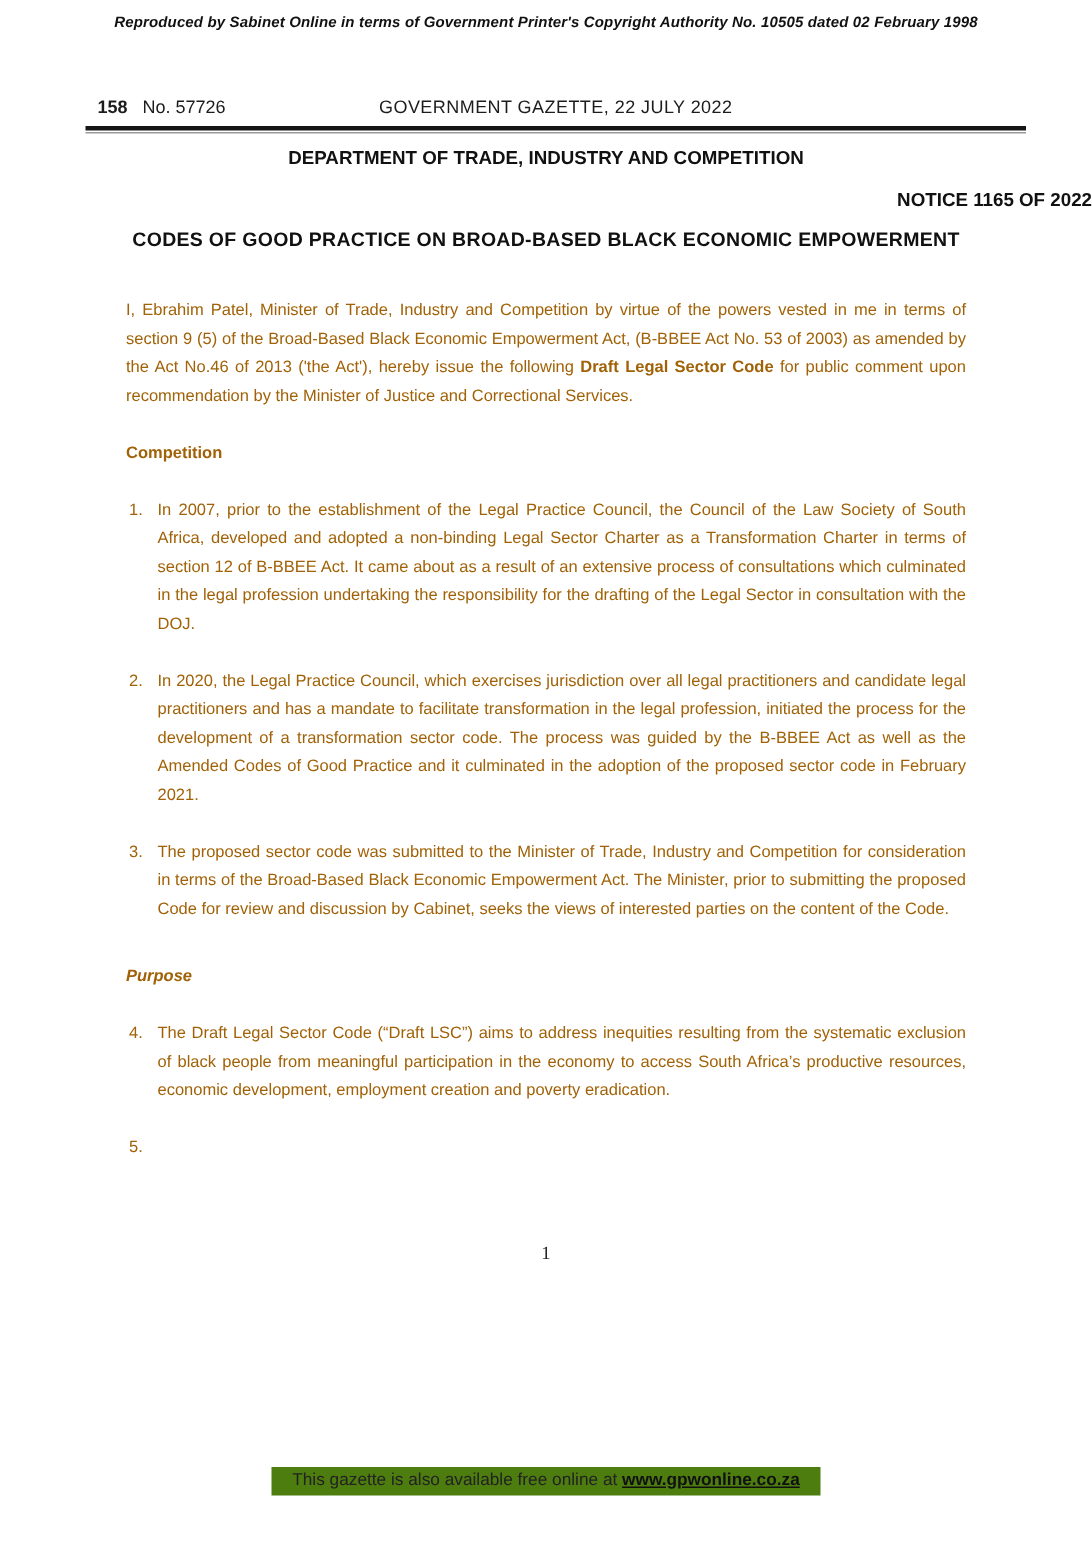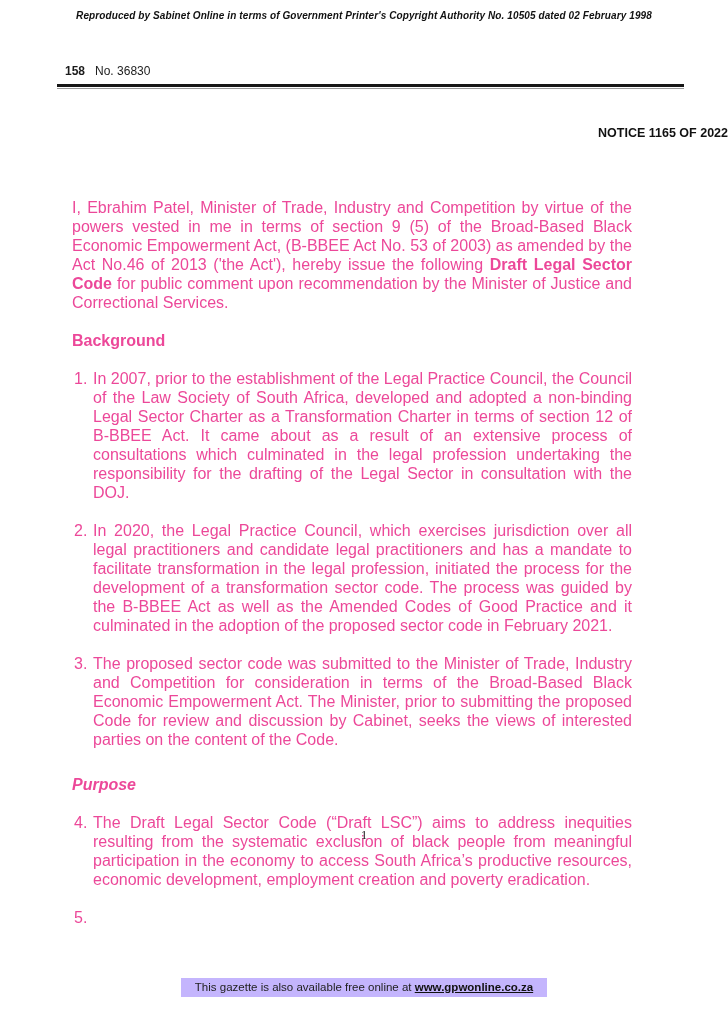--- a/index.html
+++ b/index.html
@@ -82,25 +82,25 @@
     font-weight: bold;
     color: #111;
   }
   .dept-heading   { top: 98px;  font-size: 12.5px; }
   .notice-number  { top: 126px; font-size: 12.5px; text-align: right; }
   .notice-title   { top: 152px; font-size: 13px; letter-spacing: 0.2px; }
   
   .body-col {
     position: absolute;
     top: 198px;
-    left: 72px;
+    left: 84px;
     width: 560px;
-    font-size: 16px;
+    font-size: 11px;
     line-height: 19px;
-    color: #ec4899;
+    color: #a16207;
   }
   .para {
     text-align: justify;
     margin: 0 0 19px 0;
   }
   .section-heading {
     font-weight: bold;
     margin: 19px 0 13px 0;
   }
   .list-item {
@@ -129,58 +129,61 @@
   
   .availability-bar {
     position: absolute;
     top: 977px;
     left: 0;
     width: 100%;
     text-align: center;
   }
   .availability-bar .bar-inner {
     display: inline-block;
-    background: #c4b5fd;
+    background: #4d7c0f;
     padding: 3px 14px 4px 14px;
     font-size: 11.5px;
     color: #222;
   }
   .availability-bar .url {
     font-weight: bold;
     text-decoration: underline;
     color: #111;
   }
 </style>
 </head>
 <body>
 
 <div class="page">
 
   <div class="copyright-line">Reproduced by Sabinet Online in terms of Government Printer's Copyright Authority No. 10505 dated 02 February 1998</div>
 
   <div class="masthead">
     <span class="page-info">
-      <span class="pageno">158</span><span>No. 36830</span>
+      <span class="pageno">158</span><span>No. 57726</span>
     </span>
+    <span class="gazette-title">GOVERNMENT GAZETTE, 22 JULY 2022</span>
   </div>
 
   <div class="double-rule">
     <div class="thick"></div>
     <div class="thin"></div>
   </div>
 
+  <div class="notice-head dept-heading">DEPARTMENT OF TRADE, INDUSTRY AND COMPETITION</div>
 
   <div class="notice-head notice-number">NOTICE 1165 OF 2022</div>
 
+  <div class="notice-head notice-title">CODES OF GOOD PRACTICE ON BROAD-BASED BLACK ECONOMIC EMPOWERMENT</div>
 
   <div class="body-col">
 
     <p class="para"><span>I, Ebrahim Patel, Minister of Trade, Industry and Competition by virtue of the powers vested in me in terms of section 9 (5) of the Broad-Based Black Economic Empowerment Act, (B-BBEE Act No. 53 of 2003) as amended by the Act No.46 of 2013 ('the Act'), hereby issue the following </span><span class="bold">Draft Legal Sector Code</span><span> for public comment upon recommendation by the Minister of Justice and Correctional Services.</span></p>
 
-    <div class="section-heading">Background</div>
+    <div class="section-heading">Competition</div>
 
     <div class="list-item">
       <span class="num">1.</span>
       <span>In 2007, prior to the establishment of the Legal Practice Council, the Council of the Law Society of South Africa, developed and adopted a non-binding Legal Sector Charter as a Transformation Charter in terms of section 12 of B-BBEE Act. It came about as a result of an extensive process of consultations which culminated in the legal profession undertaking the responsibility for the drafting of the Legal Sector in consultation with the DOJ.</span>
     </div>
 
     <div class="list-item">
       <span class="num">2.</span>
       <span>In 2020, the Legal Practice Council, which exercises jurisdiction over all legal practitioners and candidate legal practitioners and has a mandate to facilitate transformation in the legal profession, initiated the process for the development of a transformation sector code. The process was guided by the B-BBEE Act as well as the Amended Codes of Good Practice and it culminated in the adoption of the proposed sector code in February 2021.</span>
     </div>

